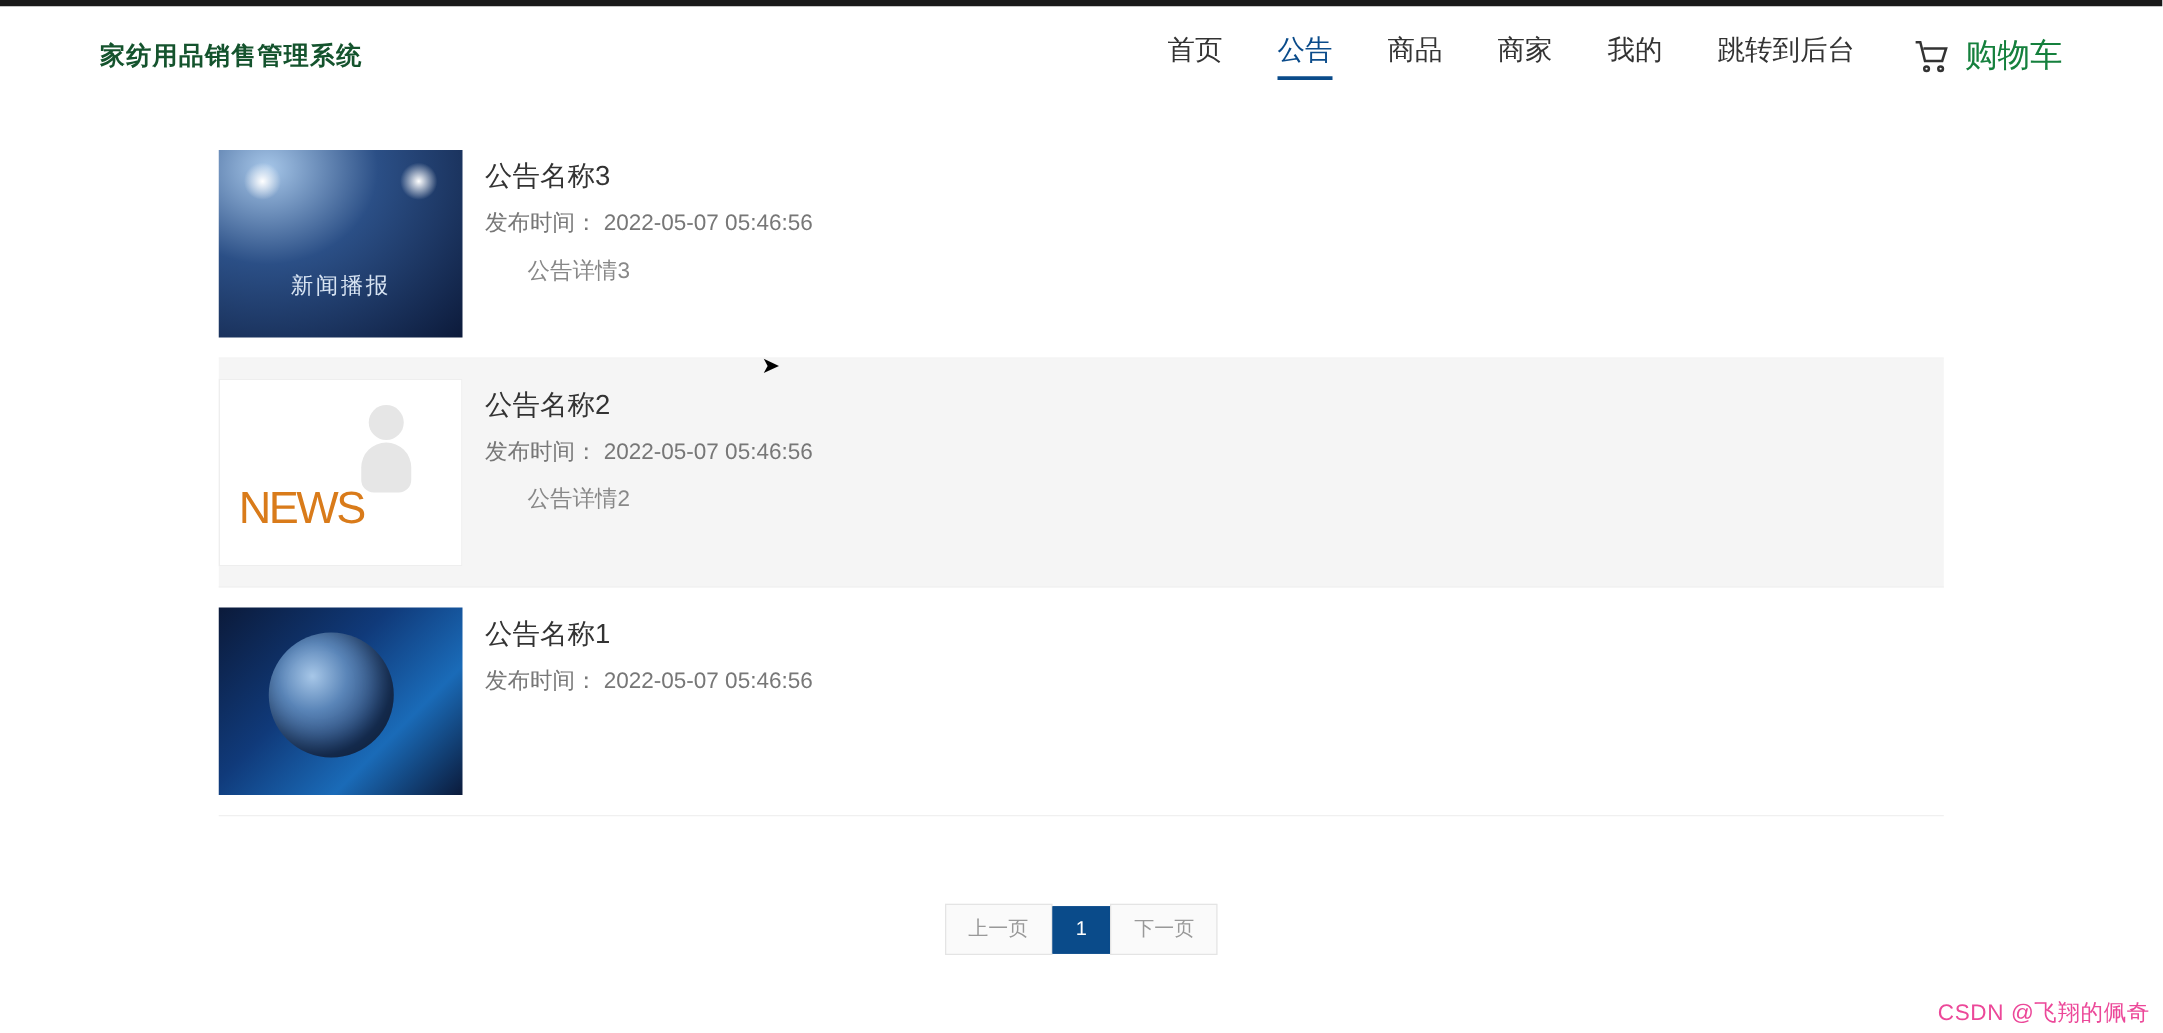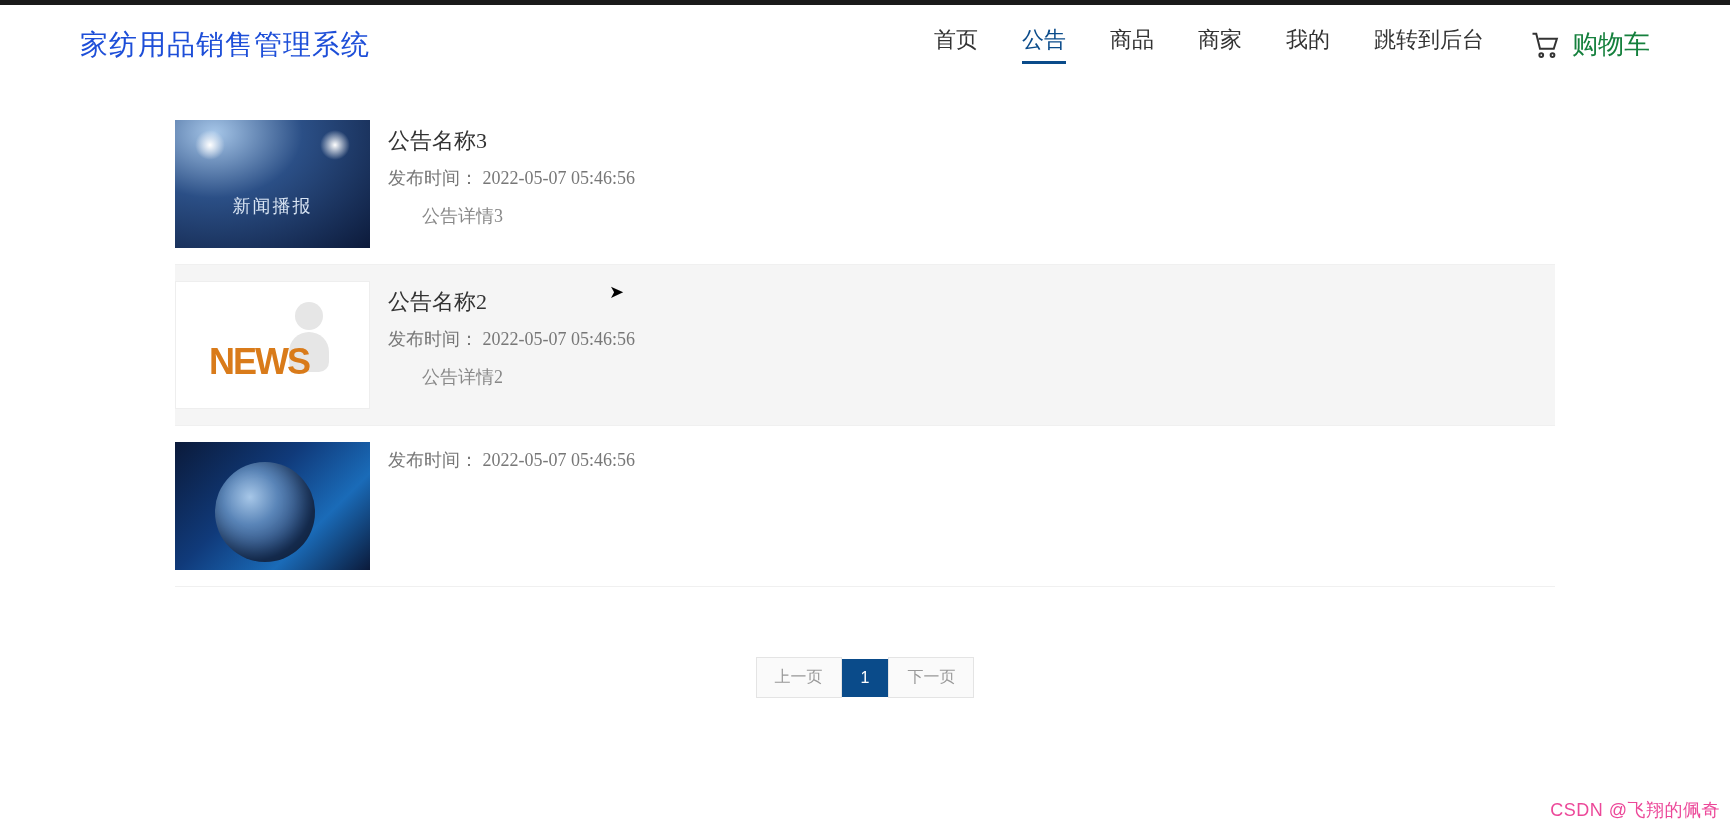--- a/index.html
+++ b/index.html
@@ -13,23 +13,23 @@
       height: 5px;
       background: #1a1a1a;
     }
     .header {
       display: flex;
       align-items: center;
       justify-content: space-between;
       padding: 20px 80px 10px 80px;
     }
     .logo {
-      font-size: 28px;
-      font-weight: 400;
-      color: #1d4ed8;
+      font-size: 20px;
+      font-weight: 700;
+      color: #14532d;
       letter-spacing: 1px;
     }
     .nav {
       display: flex;
       align-items: center;
       gap: 44px;
     }
     .nav-item {
       font-size: 22px;
       color: #333;
@@ -65,21 +65,21 @@
       display: flex;
       gap: 18px;
       padding: 16px 0;
       border-bottom: 1px solid #f0f0f0;
     }
     .notice-item.hovered {
       background: #f5f5f5;
     }
     .thumb {
       width: 195px;
-      height: 128px;
+      height: 150px;
       flex-shrink: 0;
       display: flex;
       align-items: center;
       justify-content: center;
       color: #fff;
       font-size: 18px;
       position: relative;
       overflow: hidden;
     }
     .thumb1 {
@@ -101,25 +101,25 @@
     }
     .thumb1 .light-l { left: 20px; }
     .thumb1 .light-r { right: 20px; }
     .thumb2 {
       background: #fff;
       border: 1px solid #eee;
     }
     .thumb2 .news-text {
       font-family: Arial Black, Arial, sans-serif;
       font-size: 36px;
-      font-weight: 700;
+      font-weight: 400;
       color: #d97b1a;
       letter-spacing: -2px;
       position: absolute;
-      left: 33px;
+      left: 15px;
       bottom: 25px;
     }
     .thumb2 .figure {
       position: absolute;
       right: 30px;
       top: 20px;
       width: 60px;
       height: 80px;
     }
     .thumb2 .figure .head {
@@ -136,21 +136,20 @@
       height: 100px;
       border-radius: 50%;
       background: radial-gradient(circle at 35% 35%, #a7c7e8 0%, #5a85b8 30%, #1c3b6b 70%);
       position: absolute;
       left: 40px;
       top: 20px;
       box-shadow: inset -8px -8px 20px rgba(0,0,0,0.4);
     }
     .notice-body {
       padding-top: 6px;
-      font-family: Liberation Serif, serif;
     }
     .notice-title {
       font-size: 22px;
       color: #333;
       margin-bottom: 10px;
     }
     .notice-meta {
       font-size: 18px;
       color: #777;
       margin-bottom: 14px;
@@ -261,20 +260,21 @@
         </div>
         <div class="notice-detail">公告详情2</div>
       </div>
     </div>
 
     <div class="notice-item">
       <div class="thumb thumb3">
         <div class="globe"></div>
       </div>
       <div class="notice-body">
+        <div class="notice-title">公告名称1</div>
         <div class="notice-meta">
           <span>发布时间：</span>
           <span>2022-05-07 05:46:56</span>
         </div>
       </div>
     </div>
 
   </div>
 
   <div class="pagination">

